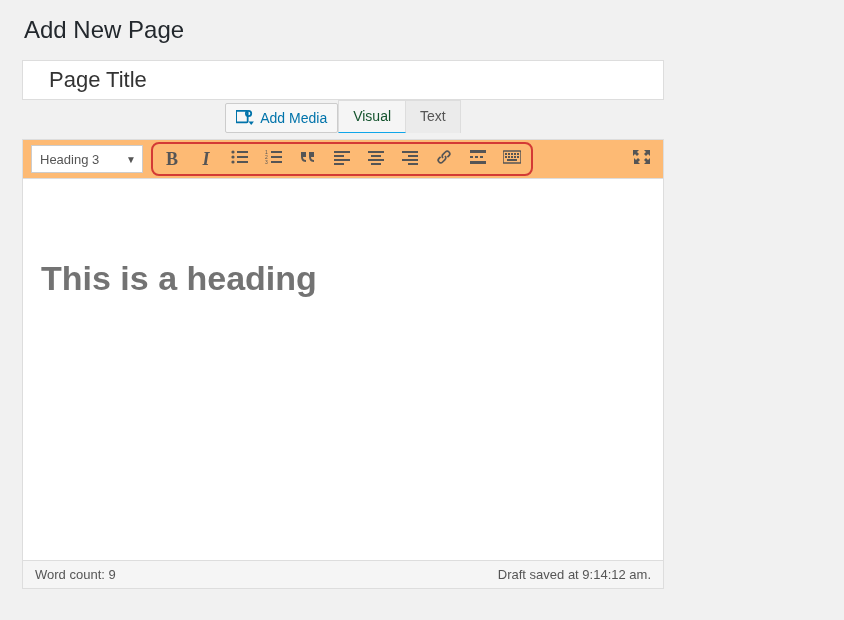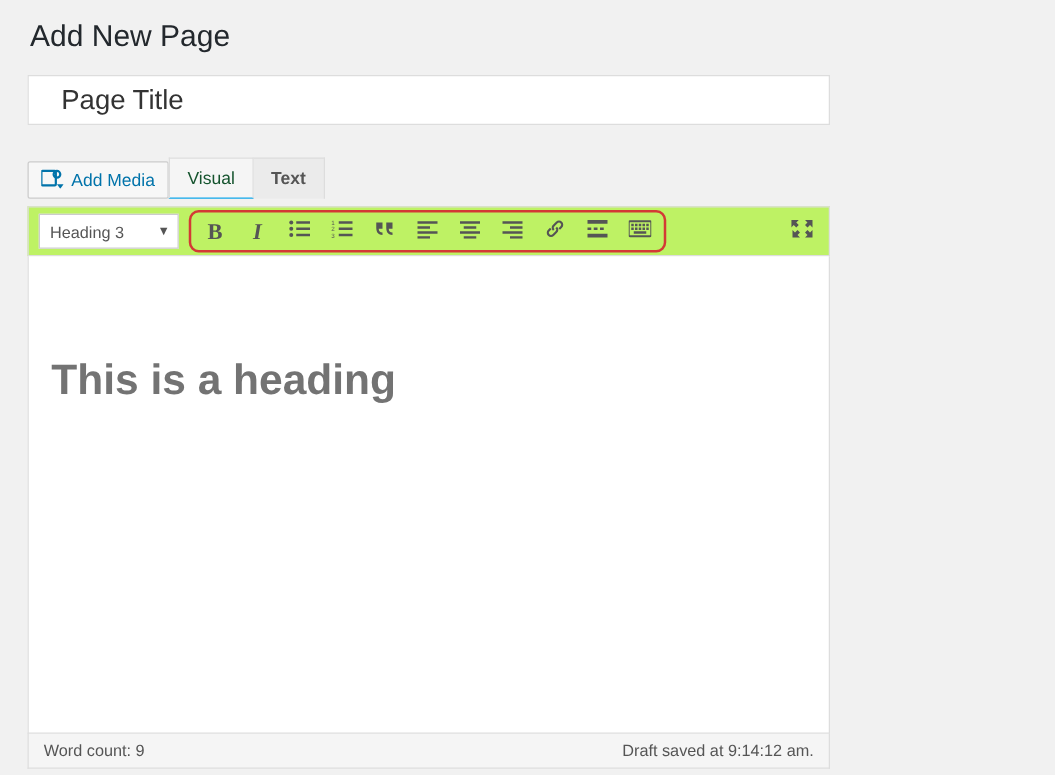--- a/index.html
+++ b/index.html
@@ -27,22 +27,21 @@
     font-size: 22px;
     padding: 3px 26px;
     border: 1px solid #ddd;
     background: #fff;
     color: #333;
     outline: none;
   }
   .row-top {
     display: flex;
     align-items: flex-end;
-    justify-content: flex-start;
-    margin-top: 26px;
+    justify-content: center;
   }
   .add-media-btn {
     display: inline-flex;
     align-items: center;
     gap: 6px;
     background: #f7f7f7;
     border: 1px solid #ccc;
     color: #0073aa;
     font-size: 14px;
     height: 30px;
@@ -62,24 +61,24 @@
     color: #555;
     cursor: pointer;
     border-bottom: none;
     position: relative;
   }
   .editor-tab.active {
     background: #f5f5f5;
     border-bottom: 1px solid #0ea5e9;
     color: #14532d;
   }
-  .editor-tab + .editor-tab { border-left: none; font-weight: bold; }
+  .editor-tab + .editor-tab { border-left: none; }
 
   .toolbar {
-    background: #bef264;
+    background: #fdba74;
     border: 1px solid #ddd;
     height: 40px;
     display: flex;
     align-items: center;
     padding: 0 6px 0 8px;
     margin-top: 6px;
     position: relative;
   }
   .format-select {
     width: 112px;

